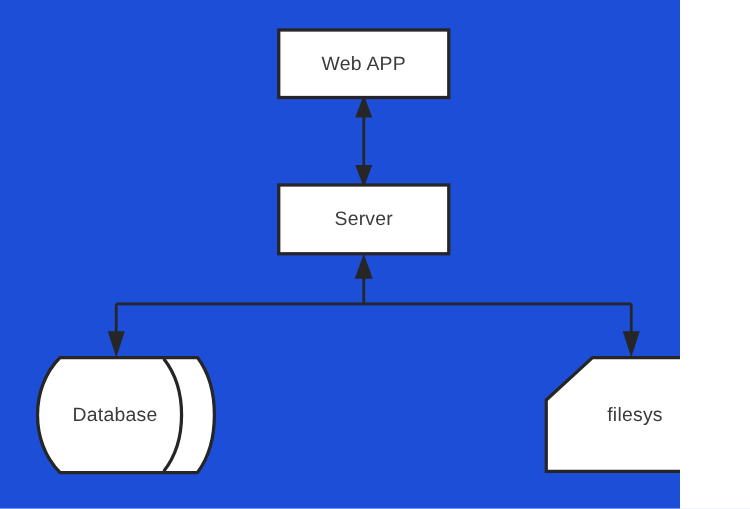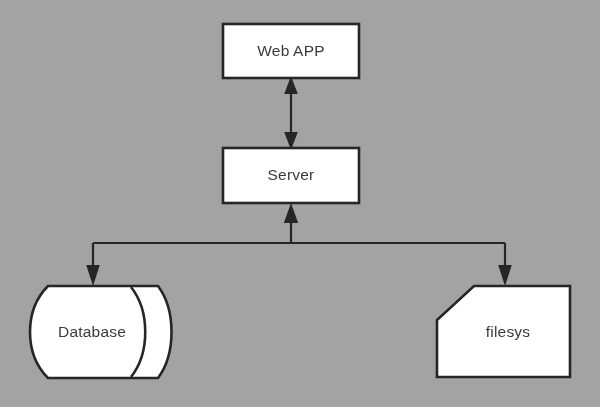--- a/index.html
+++ b/index.html
@@ -6,23 +6,23 @@
   html, body {
     margin: 0;
     padding: 0;
     background: #ffffff;
   }
   body {
     font-family: "Liberation Sans", "DejaVu Sans", sans-serif;
   }
   #diagram-canvas {
     position: relative;
-    width: 600px;
+    width: 544px;
     height: 407px;
-    background: #a3a3a3;
+    background: #1d4ed8;
     overflow: hidden;
   }
   #diagram-svg {
     position: absolute;
     top: 0;
     left: 0;
     width: 600px;
     height: 407px;
     display: block;
   }

